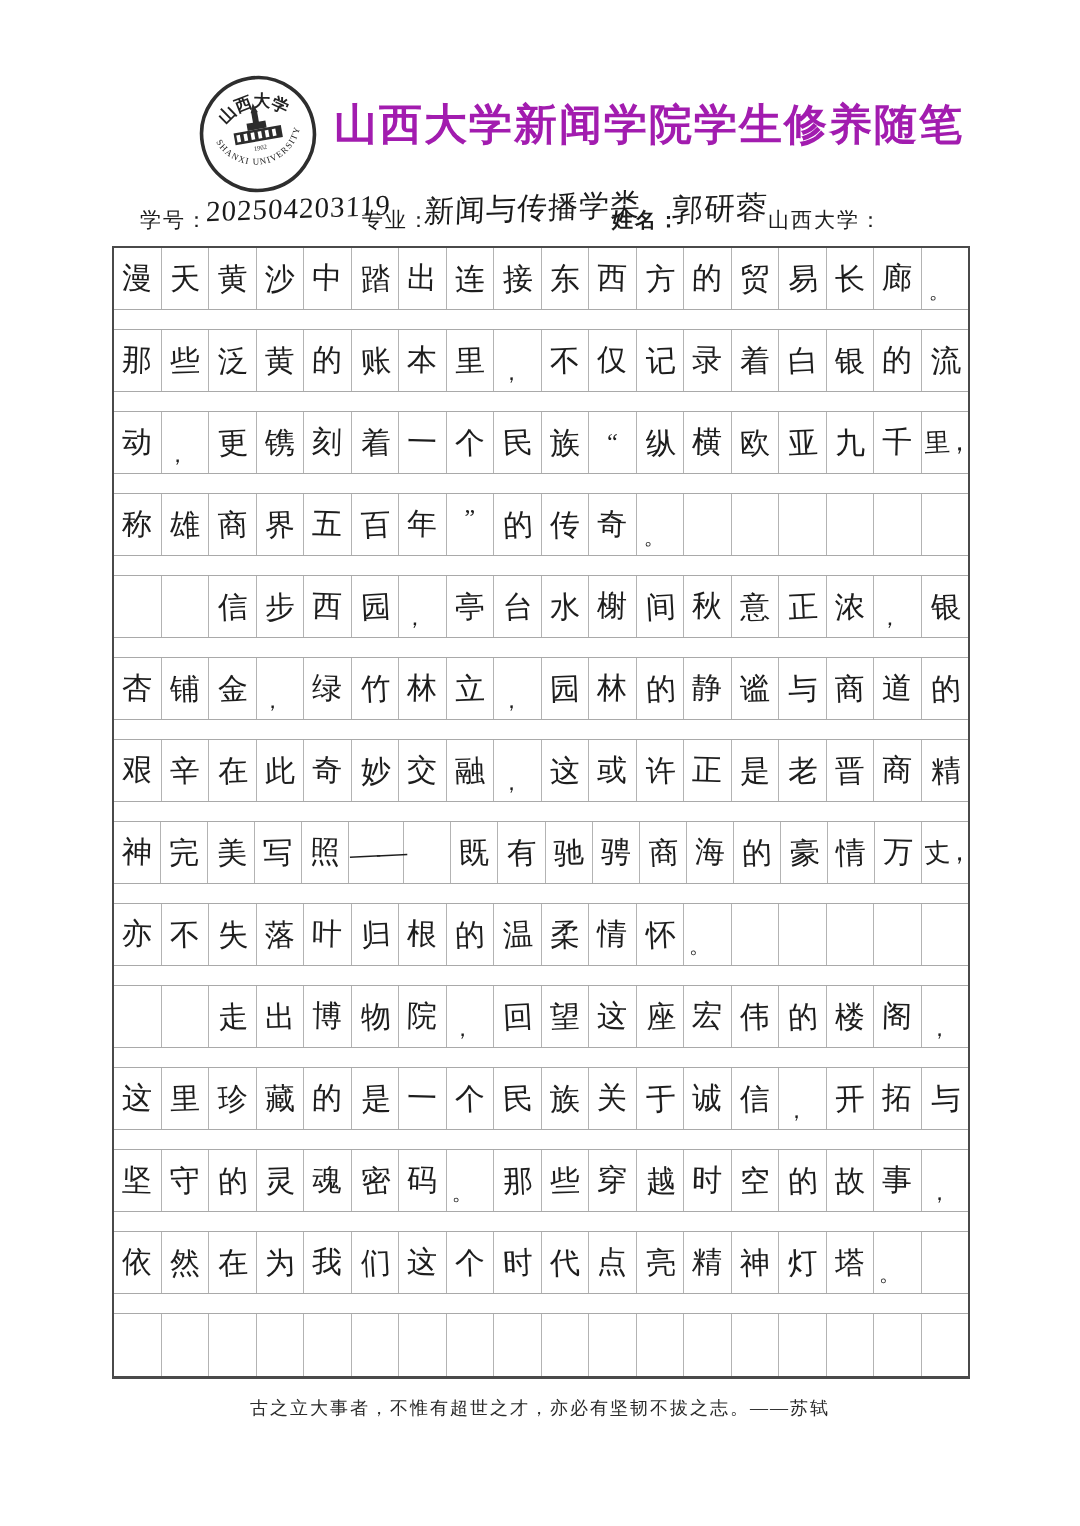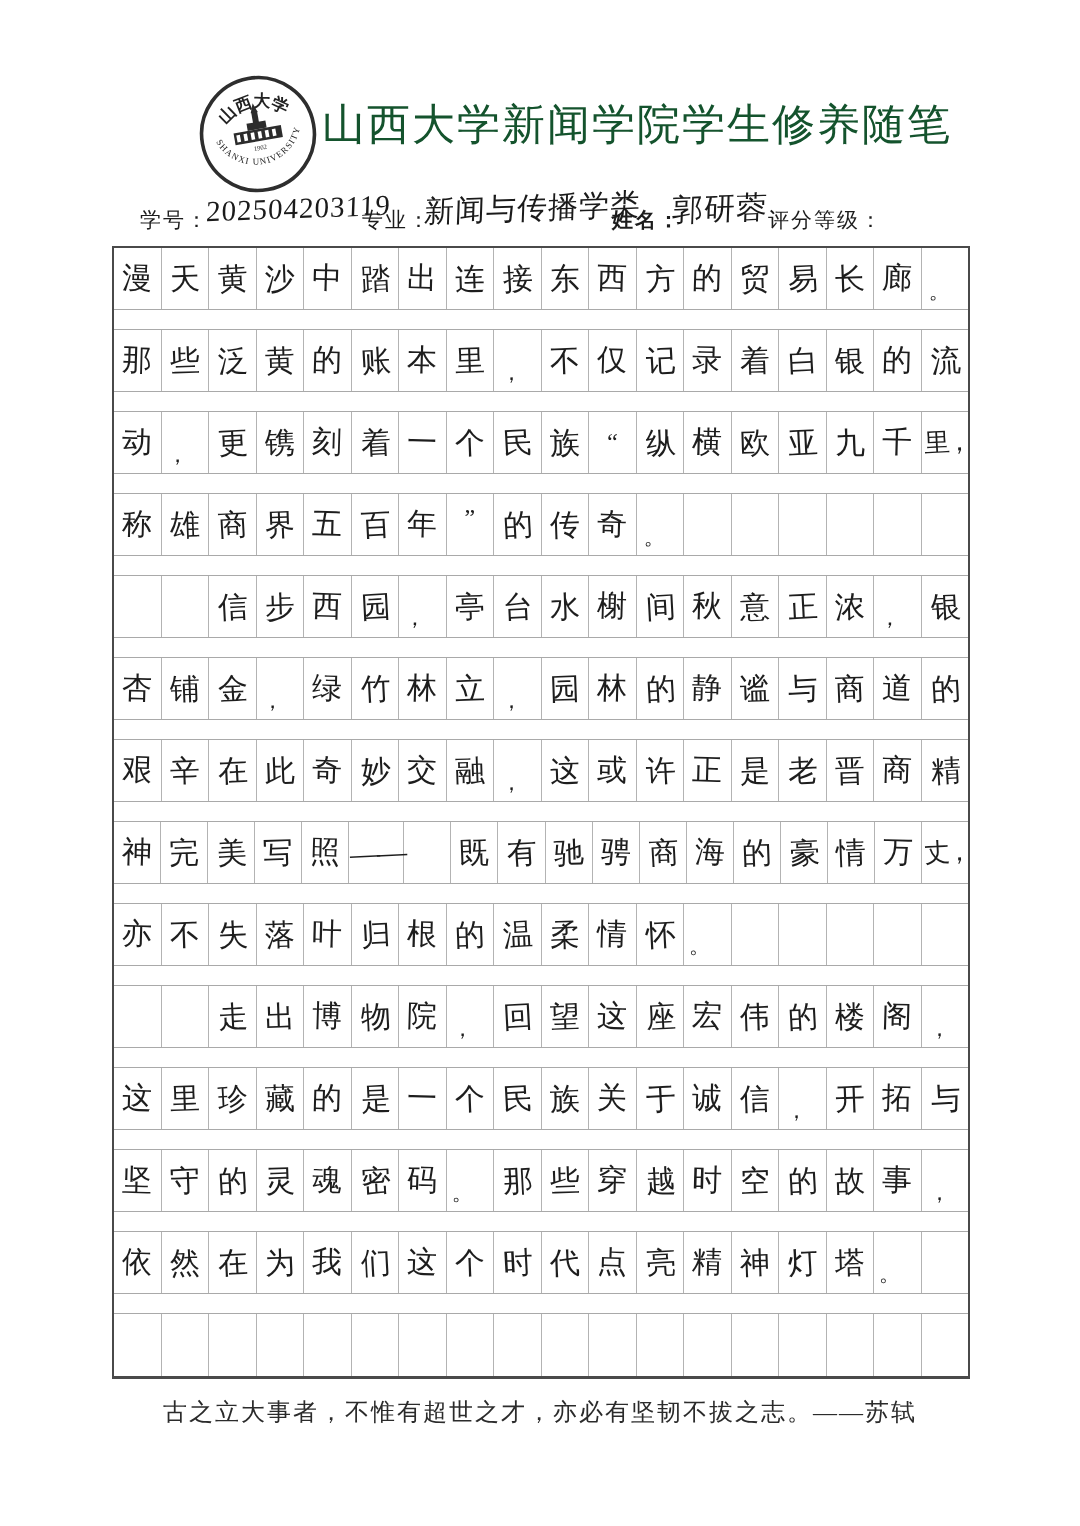--- a/index.html
+++ b/index.html
@@ -4,22 +4,22 @@
 <style>
   html,body{margin:0;padding:0;}
   body{
     width:1080px;height:1526px;background:#ffffff;position:relative;
     font-family:"Liberation Serif","DejaVu Serif",serif;color:#222;
     overflow:hidden;
   }
   
   .logo-wrap{position:absolute;left:198px;top:74px;width:120px;height:120px;transform:rotate(-10deg);}
   .page-title{
-    position:absolute;left:322px;top:96px;width:640px;
-    font-size:43px;font-weight:400;letter-spacing:2px;color:#14532d;
+    position:absolute;left:334px;top:96px;width:640px;
+    font-size:43px;font-weight:700;letter-spacing:2px;color:#a21caf;
     font-family:"Liberation Serif","DejaVu Serif",serif;white-space:nowrap;
   }
   
   .info-line{position:absolute;left:0;top:188px;width:1080px;height:56px;}
   .info-label{position:absolute;font-size:21px;color:#1c1c1c;letter-spacing:2px;top:18px;}
   .hw-value{
     position:absolute;font-size:27px;color:#1a1a1a;letter-spacing:1px;
     transform:rotate(-2deg) skewX(-4deg);white-space:nowrap;top:8px;
     font-family:"Liberation Serif","DejaVu Serif",cursive,serif;
   }
@@ -44,21 +44,21 @@
   }
   .cell:nth-child(odd) .hw{transform:rotate(1.6deg) translateY(-1px);}
   .cell:nth-child(3n) .hw{transform:rotate(-3deg) translateX(1px);}
   .hw.punct{position:absolute;left:5px;bottom:7px;font-size:22px;transform:none;}
   .hw.quote{font-size:24px;transform:translateY(-8px);}
   .hw.dash{white-space:nowrap;letter-spacing:-3px;transform:none;z-index:2;}
   .hw.tight{white-space:nowrap;letter-spacing:-4px;font-size:26px;}
   
   .footer-quote{
     position:absolute;left:0;top:1396px;width:1080px;text-align:center;
-    font-size:24px;letter-spacing:2px;color:#2b2b2b;
+    font-size:18px;letter-spacing:2px;color:#2b2b2b;
   }
   svg text{font-family:"Liberation Serif","DejaVu Serif",serif;}
 </style>
 </head>
 <body>
 
 <div class="logo-wrap">
   <svg width="120" height="120" viewBox="0 0 100 100">
     <circle cx="50" cy="50" r="47" fill="none" stroke="#2e2e2e" stroke-width="3"></circle>
     <defs>
@@ -93,21 +93,21 @@
 <div class="info-line">
   <span class="info-label" style="left:140px;">学号：</span>
   <span class="hw-value" style="left:206px;top:4px;font-size:29px;">202504203119</span>
 
   <span class="info-label" style="left:362px;font-family:Liberation Mono, monospace;">专业：</span>
   <span class="hw-value" style="left:424px;top:0px;font-size:30px;">新闻与传播学类</span>
 
   <span class="info-label" style="left:612px;font-weight:bold;">姓名：</span>
   <span class="hw-value" style="left:672px;top:0px;font-size:31px;">郭研蓉</span>
 
-  <span class="info-label" style="left:768px;">评分等级：</span>
+  <span class="info-label" style="left:768px;">山西大学：</span>
   <span class="hw-value" style="left:880px;"></span>
 </div>
 
 <div class="writing-grid">
     <div class="grid-row">
       <div class="cell">
         <span class="hw">漫</span>
       </div>
       <div class="cell">
         <span class="hw">天</span>

